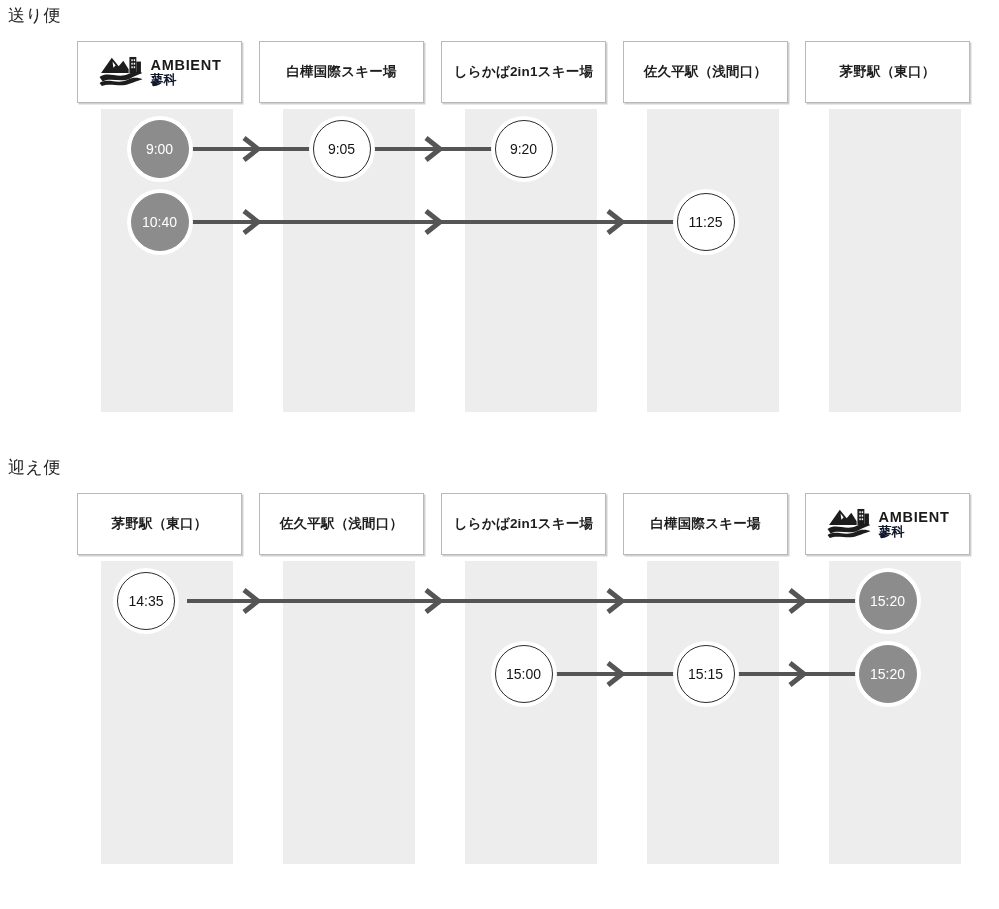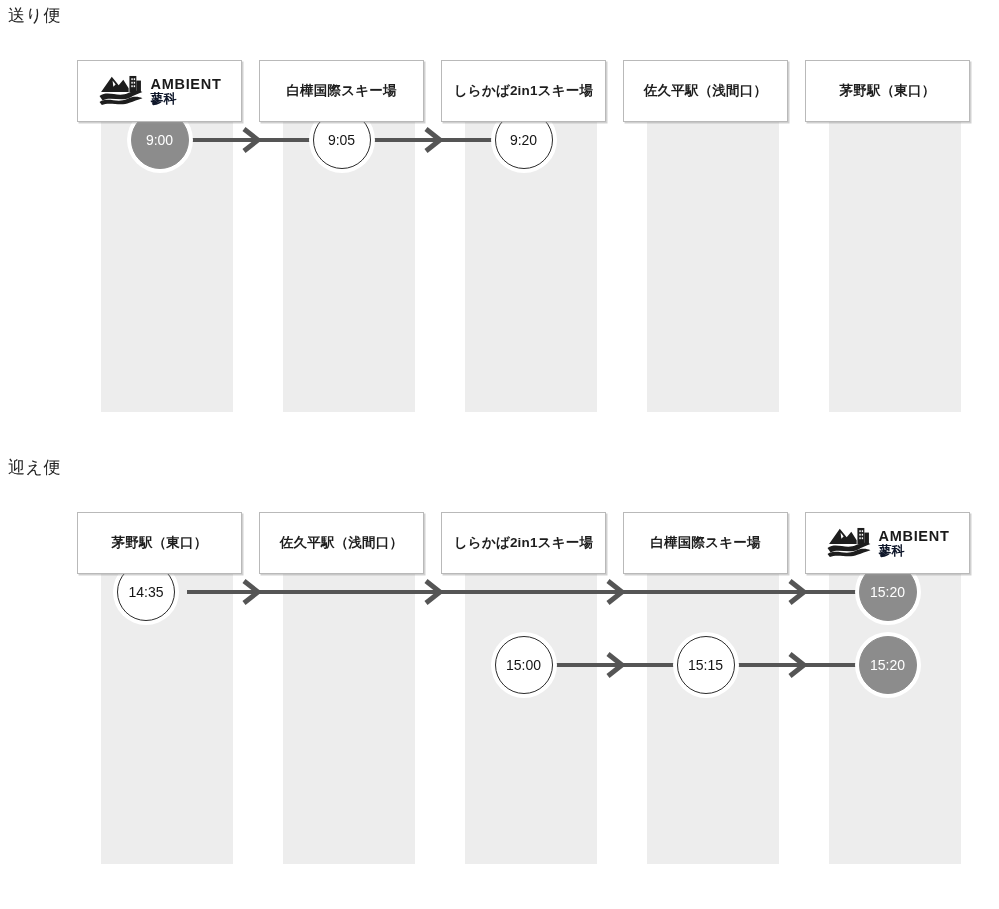--- a/index.html
+++ b/index.html
@@ -50,41 +50,41 @@
     height:62px;
     box-sizing:border-box;
     border:1px solid #b9b9b9;
     background:#ffffff;
     display:flex;
     align-items:center;
     justify-content:center;
     box-shadow:1.5px 1.5px 0 0 rgba(150,150,150,.45);
     position:relative;
     z-index:3;
-    margin-top:19px;
   }
   .hdr:last-child{margin-right:0;}
   .hdr-label{
     font-size:13.5px;
     font-weight:700;
     color:#1d1d1d;
     letter-spacing:.2px;
     white-space:nowrap;
   }
   
   .logo-cell{display:flex;align-items:center;justify-content:center;gap:7px;}
   .logo-mark{width:46px;height:34px;flex:0 0 auto;}
   .logo-txt{display:flex;flex-direction:column;line-height:1.05;}
   .logo-txt .en{font-size:14.5px;font-weight:700;letter-spacing:.7px;color:#1a1a1a;}
   .logo-txt .jp{font-size:13px;font-weight:700;color:#0f172a;}
 
   
   .rows{
     position:relative;
     z-index:2;
+    padding-top:9px;
   }
   .row{
     position:relative;
     height:73px;
   }
   .node{
     position:absolute;
     top:50%;
     width:58px;height:58px;
     margin-top:-29px;
@@ -189,20 +189,44 @@
             <div class="node origin" style="left:53.5px">
               <span>9:00</span>
             </div>
             <div class="node stop" style="left:235.5px">
               <span>9:05</span>
             </div>
             <div class="node stop" style="left:417.5px">
               <span>9:20</span>
             </div>
           </div>
+          <div class="row">
+            <div class="line" style="left:109.5px;width:492px"></div>
+            <div class="chev" style="left:163.5px">
+              <svg width="20" height="26" viewBox="0 0 20 26" xmlns="http://www.w3.org/2000/svg" aria-hidden="true">
+                <path d="M3 2 L17 13 L3 24" fill="none" stroke="#555555" stroke-width="5" stroke-linecap="butt" stroke-linejoin="miter"></path>
+              </svg>
+            </div>
+            <div class="chev" style="left:345.5px">
+              <svg width="20" height="26" viewBox="0 0 20 26" xmlns="http://www.w3.org/2000/svg" aria-hidden="true">
+                <path d="M3 2 L17 13 L3 24" fill="none" stroke="#555555" stroke-width="5" stroke-linecap="butt" stroke-linejoin="miter"></path>
+              </svg>
+            </div>
+            <div class="chev" style="left:527.5px">
+              <svg width="20" height="26" viewBox="0 0 20 26" xmlns="http://www.w3.org/2000/svg" aria-hidden="true">
+                <path d="M3 2 L17 13 L3 24" fill="none" stroke="#555555" stroke-width="5" stroke-linecap="butt" stroke-linejoin="miter"></path>
+              </svg>
+            </div>
+            <div class="node origin" style="left:53.5px">
+              <span>10:40</span>
+            </div>
+            <div class="node stop" style="left:599.5px">
+              <span>11:25</span>
+            </div>
+          </div>
         </div>
       </div>
     </div>
     <div class="section">
       <div class="section-title" style="top:456px">迎え便</div>
       <div class="diagram" style="top:493px;height:363px">
         <div class="bands">
           <div class="band" style="left:24px;top:68px;height:303px"></div>
           <div class="band" style="left:206px;top:68px;height:303px"></div>
           <div class="band" style="left:388px;top:68px;height:303px"></div>

